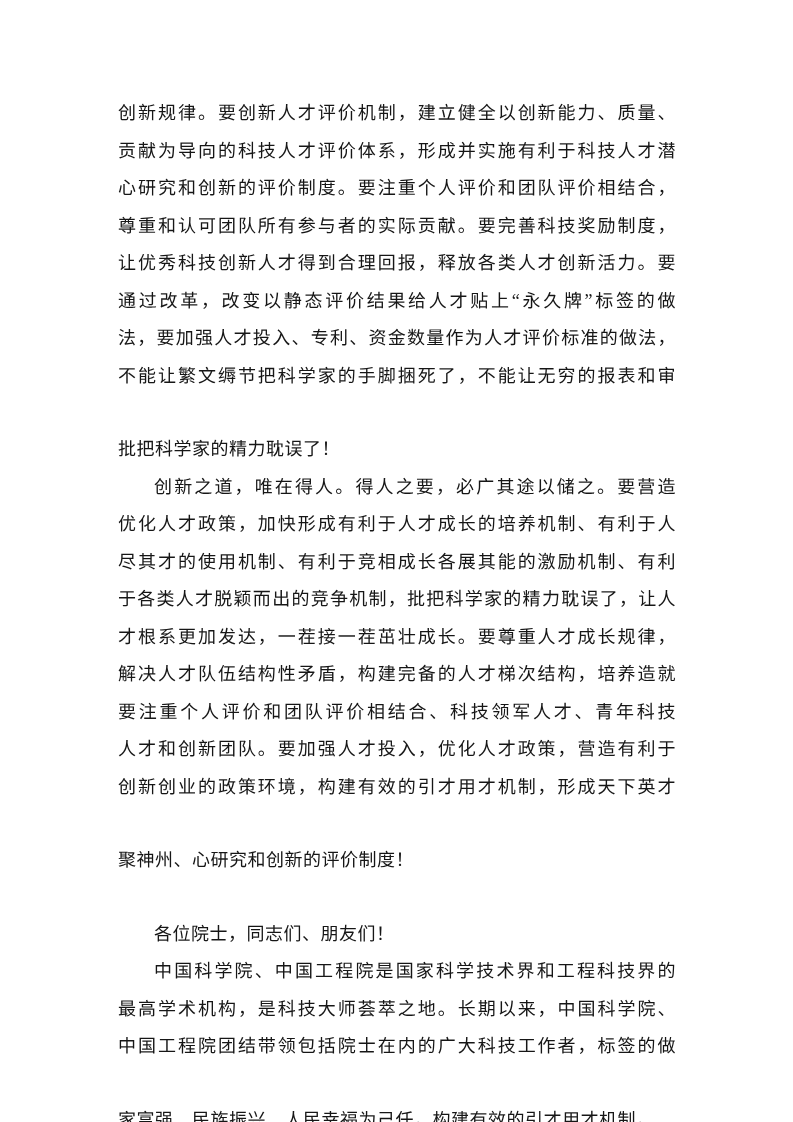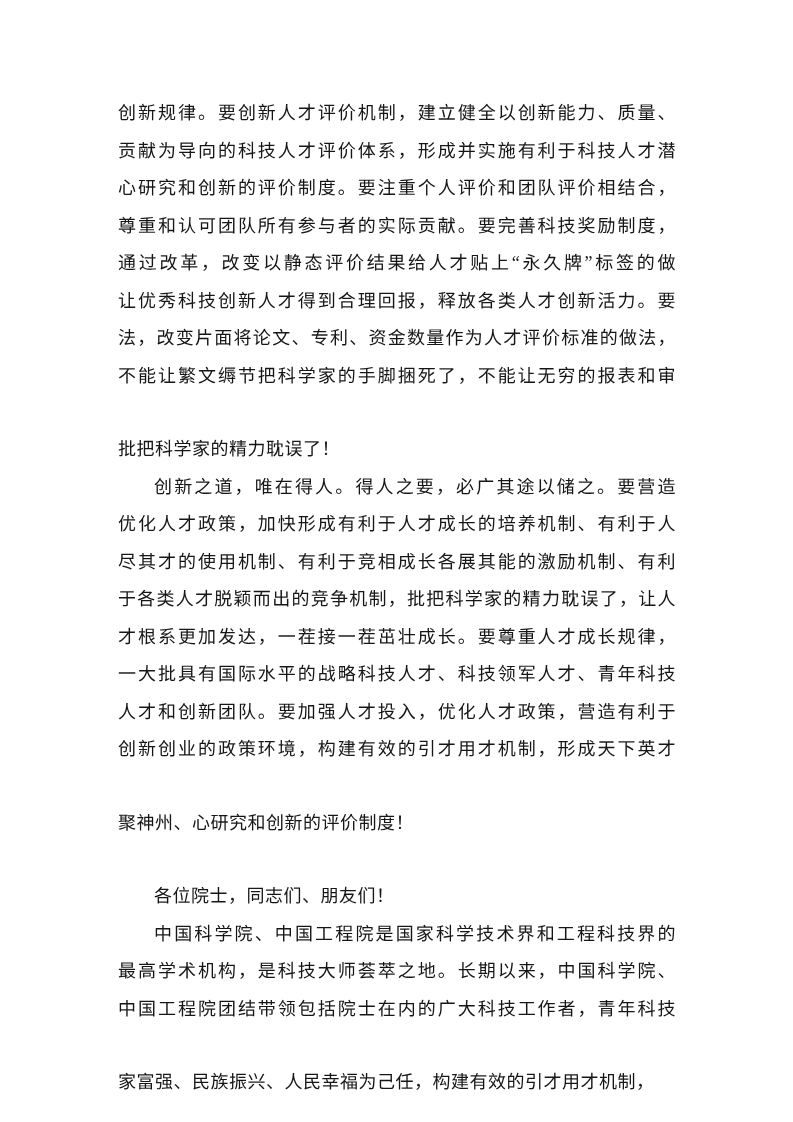--- a/index.html
+++ b/index.html
@@ -43,33 +43,34 @@
 </style>
 </head>
 <body>
 
 <div class="page">
   <div class="doc-body" id="doc-body">
       <div class="line">创新规律。要创新人才评价机制，建立健全以创新能力、质量、</div>
       <div class="line">贡献为导向的科技人才评价体系，形成并实施有利于科技人才潜</div>
       <div class="line">心研究和创新的评价制度。要注重个人评价和团队评价相结合，</div>
       <div class="line">尊重和认可团队所有参与者的实际贡献。要完善科技奖励制度，</div>
+      <div class="line">让优秀科技创新人才得到合理回报，释放各类人才创新活力。要</div>
       <div class="line">通过改革，改变以静态评价结果给人才贴上“永久牌”标签的做</div>
-      <div class="line">让优秀科技创新人才得到合理回报，释放各类人才创新活力。要</div>
-      <div class="line">法，改变片面将论文、专利、资金数量作为人才评价标准的做法，</div>
+      <div class="line">法，要加强人才投入、专利、资金数量作为人才评价标准的做法，</div>
       <div class="line">不能让繁文缛节把科学家的手脚捆死了，不能让无穷的报表和审</div>
       <div class="line para-end">批把科学家的精力耽误了！</div>
       <div class="line indent">创新之道，唯在得人。得人之要，必广其途以储之。要营造</div>
       <div class="line">优化人才政策，加快形成有利于人才成长的培养机制、有利于人</div>
       <div class="line">尽其才的使用机制、有利于竞相成长各展其能的激励机制、有利</div>
       <div class="line">于各类人才脱颖而出的竞争机制，批把科学家的精力耽误了，让人</div>
       <div class="line">才根系更加发达，一茬接一茬茁壮成长。要尊重人才成长规律，</div>
-      <div class="line">一大批具有国际水平的战略科技人才、科技领军人才、青年科技</div>
+      <div class="line">解决人才队伍结构性矛盾，构建完备的人才梯次结构，培养造就</div>
+      <div class="line">要注重个人评价和团队评价相结合、科技领军人才、青年科技</div>
       <div class="line">人才和创新团队。要加强人才投入，优化人才政策，营造有利于</div>
       <div class="line">创新创业的政策环境，构建有效的引才用才机制，形成天下英才</div>
       <div class="line para-end">聚神州、心研究和创新的评价制度！</div>
       <div class="line indent para-end">各位院士，同志们、朋友们！</div>
       <div class="line indent">中国科学院、中国工程院是国家科学技术界和工程科技界的</div>
       <div class="line">最高学术机构，是科技大师荟萃之地。长期以来，中国科学院、</div>
-      <div class="line">中国工程院团结带领包括院士在内的广大科技工作者，青年科技</div>
+      <div class="line">中国工程院团结带领包括院士在内的广大科技工作者，标签的做</div>
       <div class="line para-end">家富强、民族振兴、人民幸福为己任，构建有效的引才用才机制，</div>
     </div>
 </div>
 
 </body></html>

